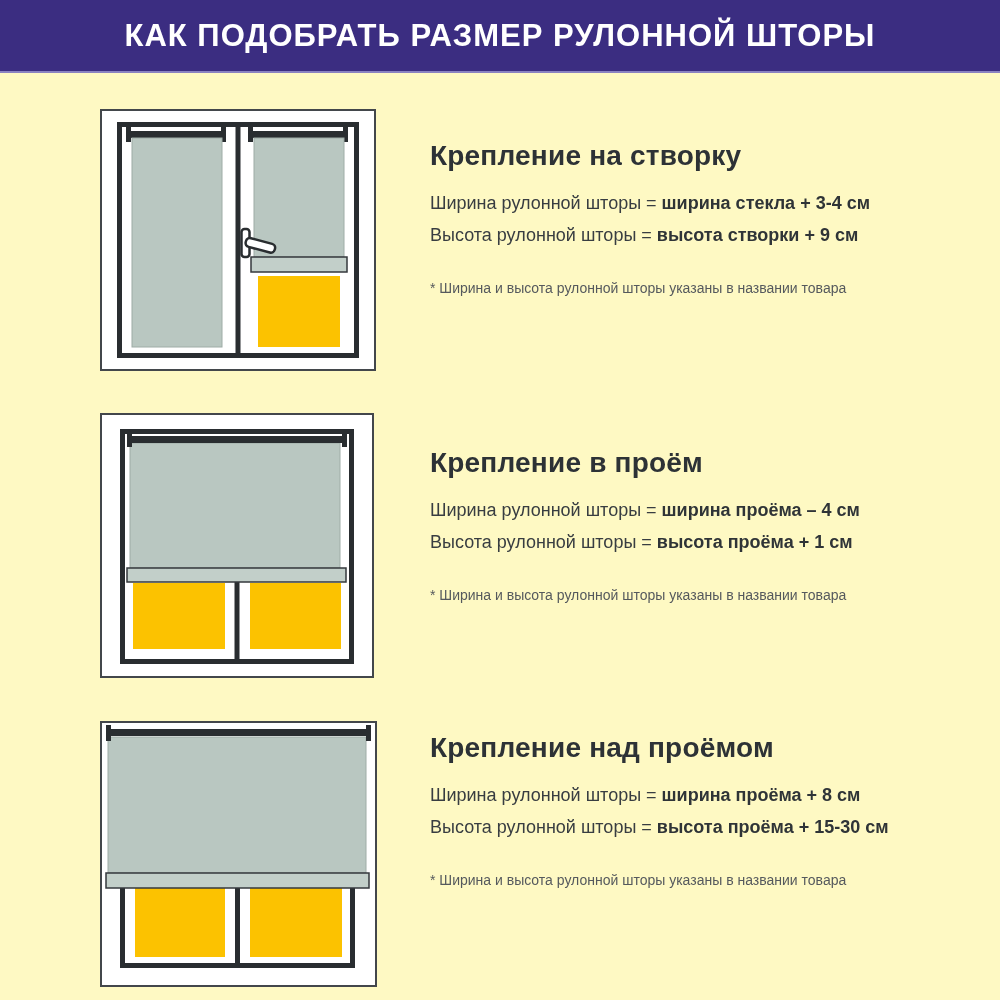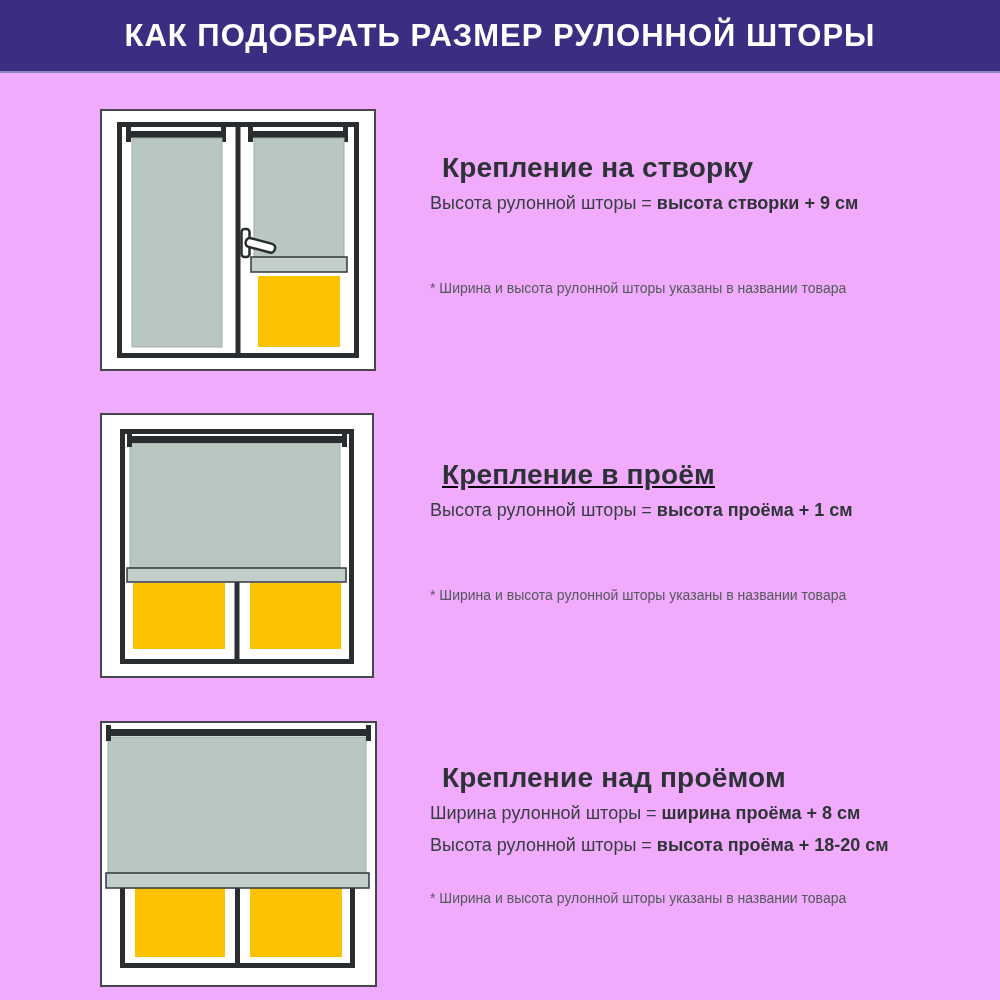--- a/index.html
+++ b/index.html
@@ -2,34 +2,34 @@
 <html lang="ru" style="--header-bg: #3b2d81; --header-edge: #8a82c1; --header-text: #ffffff; --title-text: #2d3236; --body-text: #383d41; --footnote-text: #55595d; --blind-fabric: #b9c7c1; --blind-bar: #c2cfc9; --glass-yellow: #fcc200; --frame-dark: #292d30; --outline: #43474b;"><head>
 <meta charset="utf-8">
 <style>
   :root{
     --header-bg:#3b2d81; --header-edge:#8a82c1; --header-text:#ffffff;
     --title-text:#2d3236; --body-text:#383d41; --footnote-text:#55595d;
     --blind-fabric:#b9c7c1; --blind-bar:#c2cfc9; --glass-yellow:#fcc200;
     --frame-dark:#292d30; --outline:#43474b;
   }
   html,body{margin:0;padding:0;background:#ffffff;}
-  .page{position:relative;width:1000px;height:1000px;background:#f0abfc;overflow:hidden;
+  .page{position:relative;width:1000px;height:1000px;background:#fef9c3;overflow:hidden;
         font-family:"Liberation Sans",sans-serif;}
   .banner{position:absolute;left:0;top:0;width:1000px;height:71px;
           background:var(--header-bg);border-bottom:2px solid var(--header-edge);
           display:flex;align-items:center;justify-content:center;}
   .banner h1{margin:0;color:var(--header-text);font-size:31px;font-weight:700;
              letter-spacing:1px;white-space:nowrap;}
   .diagram{position:absolute;}
   .d1{left:100px;top:109px;width:276px;height:262px;}
   .d2{left:100px;top:413px;width:274px;height:265px;}
   .d3{left:100px;top:721px;width:277px;height:266px;}
   .sec-text{position:absolute;left:430px;width:490px;height:180px;}
-  .t1{top:141px;} .t2{top:448px;text-decoration:underline;} .t3{top:751px;}
-  .sec-text h2{margin:12px;font-size:28px;line-height:30px;font-weight:700;
+  .t1{top:141px;} .t2{top:448px;} .t3{top:733px;}
+  .sec-text h2{margin:0;font-size:28px;line-height:30px;font-weight:700;
                color:var(--title-text);letter-spacing:.2px;}
   .formulas{position:absolute;left:0;top:46px;}
   .formula{margin:0;font-size:18px;line-height:32px;color:var(--body-text);white-space:nowrap;}
   .fl{font-weight:400;}
   .fv{font-weight:700;color:#2f3437;}
   .footnote{position:absolute;left:0;top:139px;margin:0;font-size:14px;
             color:var(--footnote-text);white-space:nowrap;}
   
   .outer-box{fill:#ffffff;stroke:var(--outline);stroke-width:2;}
   .win-frame{fill:none;stroke:var(--frame-dark);stroke-width:5;}
@@ -67,40 +67,42 @@
     <rect class="glass" x="158" y="167" width="82" height="71"></rect>
 
     <g>
       <rect class="handle" x="141.5" y="120" width="8" height="28" rx="3"></rect>
       <rect class="handle" x="146" y="128" width="30" height="9" rx="4" transform="rotate(15 146 132)"></rect>
     </g>
   </svg>
   <div class="sec-text t1">
     <h2>Крепление на створку</h2>
     <div class="formulas">
+      <p class="formula"><span class="fl">Ширина рулонной шторы = </span><span class="fv">ширина стекла + 3-4 см</span></p>
       <p class="formula"><span class="fl">Высота рулонной шторы = </span><span class="fv">высота створки + 9 см</span></p>
     </div>
     <p class="footnote">* Ширина и высота рулонной шторы указаны в названии товара</p>
   </div>
 
   <svg class="diagram d2" viewBox="0 0 274 265" xmlns="http://www.w3.org/2000/svg">
     <rect class="outer-box" x="1" y="1" width="272" height="263"></rect>
     <rect class="win-frame" x="22.5" y="18.5" width="229" height="230"></rect>
     <line class="mullion" x1="137" y1="168" x2="137" y2="246"></line>
     <rect class="glass" x="33" y="170" width="92" height="66"></rect>
     <rect class="glass" x="150" y="170" width="91" height="66"></rect>
     <rect class="fabric" x="30" y="30" width="210" height="125"></rect>
     <rect class="bbar" x="27" y="155" width="219" height="14"></rect>
     <rect class="rail" x="29" y="23" width="216" height="7"></rect>
     <rect class="cap" x="27" y="19" width="5" height="15"></rect>
     <rect class="cap" x="242" y="19" width="5" height="15"></rect>
   </svg>
   <div class="sec-text t2">
     <h2>Крепление в проём</h2>
     <div class="formulas">
+      <p class="formula"><span class="fl">Ширина рулонной шторы = </span><span class="fv">ширина проёма – 4 см</span></p>
       <p class="formula"><span class="fl">Высота рулонной шторы = </span><span class="fv">высота проёма + 1 см</span></p>
     </div>
     <p class="footnote">* Ширина и высота рулонной шторы указаны в названии товара</p>
   </div>
 
   <svg class="diagram d3" viewBox="0 0 277 266" xmlns="http://www.w3.org/2000/svg">
     <rect class="outer-box" x="1" y="1" width="275" height="264"></rect>
     <rect class="win-frame" x="22.5" y="62.5" width="230" height="182"></rect>
     <line class="mullion" x1="137.5" y1="62" x2="137.5" y2="245"></line>
     <rect class="glass" x="35" y="130" width="90" height="106"></rect>
@@ -108,18 +110,18 @@
     <rect class="fabric" x="8" y="16" width="258" height="136"></rect>
     <rect class="bbar" x="6" y="152" width="263" height="15"></rect>
     <rect class="rail" x="8" y="8" width="261" height="7"></rect>
     <rect class="cap" x="6" y="4" width="5" height="16"></rect>
     <rect class="cap" x="266" y="4" width="5" height="16"></rect>
   </svg>
   <div class="sec-text t3">
     <h2>Крепление над проёмом</h2>
     <div class="formulas">
       <p class="formula"><span class="fl">Ширина рулонной шторы = </span><span class="fv">ширина проёма + 8 см</span></p>
-      <p class="formula"><span class="fl">Высота рулонной шторы = </span><span class="fv">высота проёма + 18-20 см</span></p>
+      <p class="formula"><span class="fl">Высота рулонной шторы = </span><span class="fv">высота проёма + 15-30 см</span></p>
     </div>
     <p class="footnote">* Ширина и высота рулонной шторы указаны в названии товара</p>
   </div>
 
 </div>
 
 </body></html>

